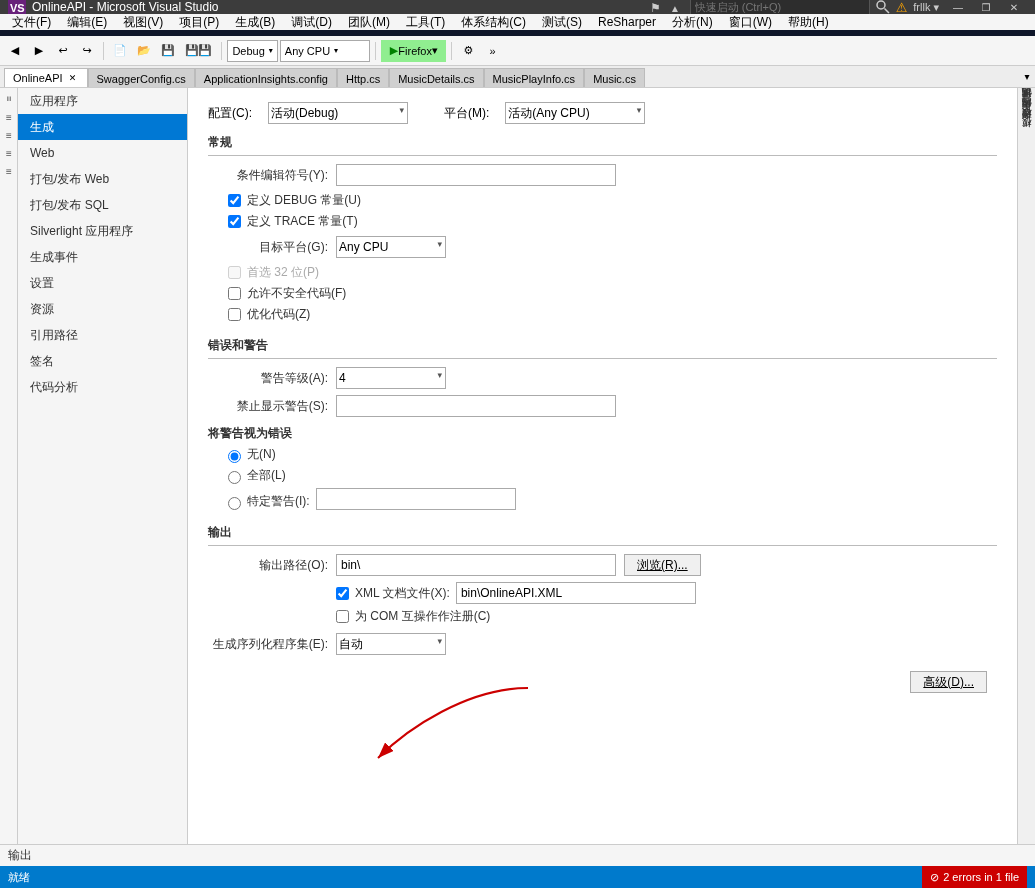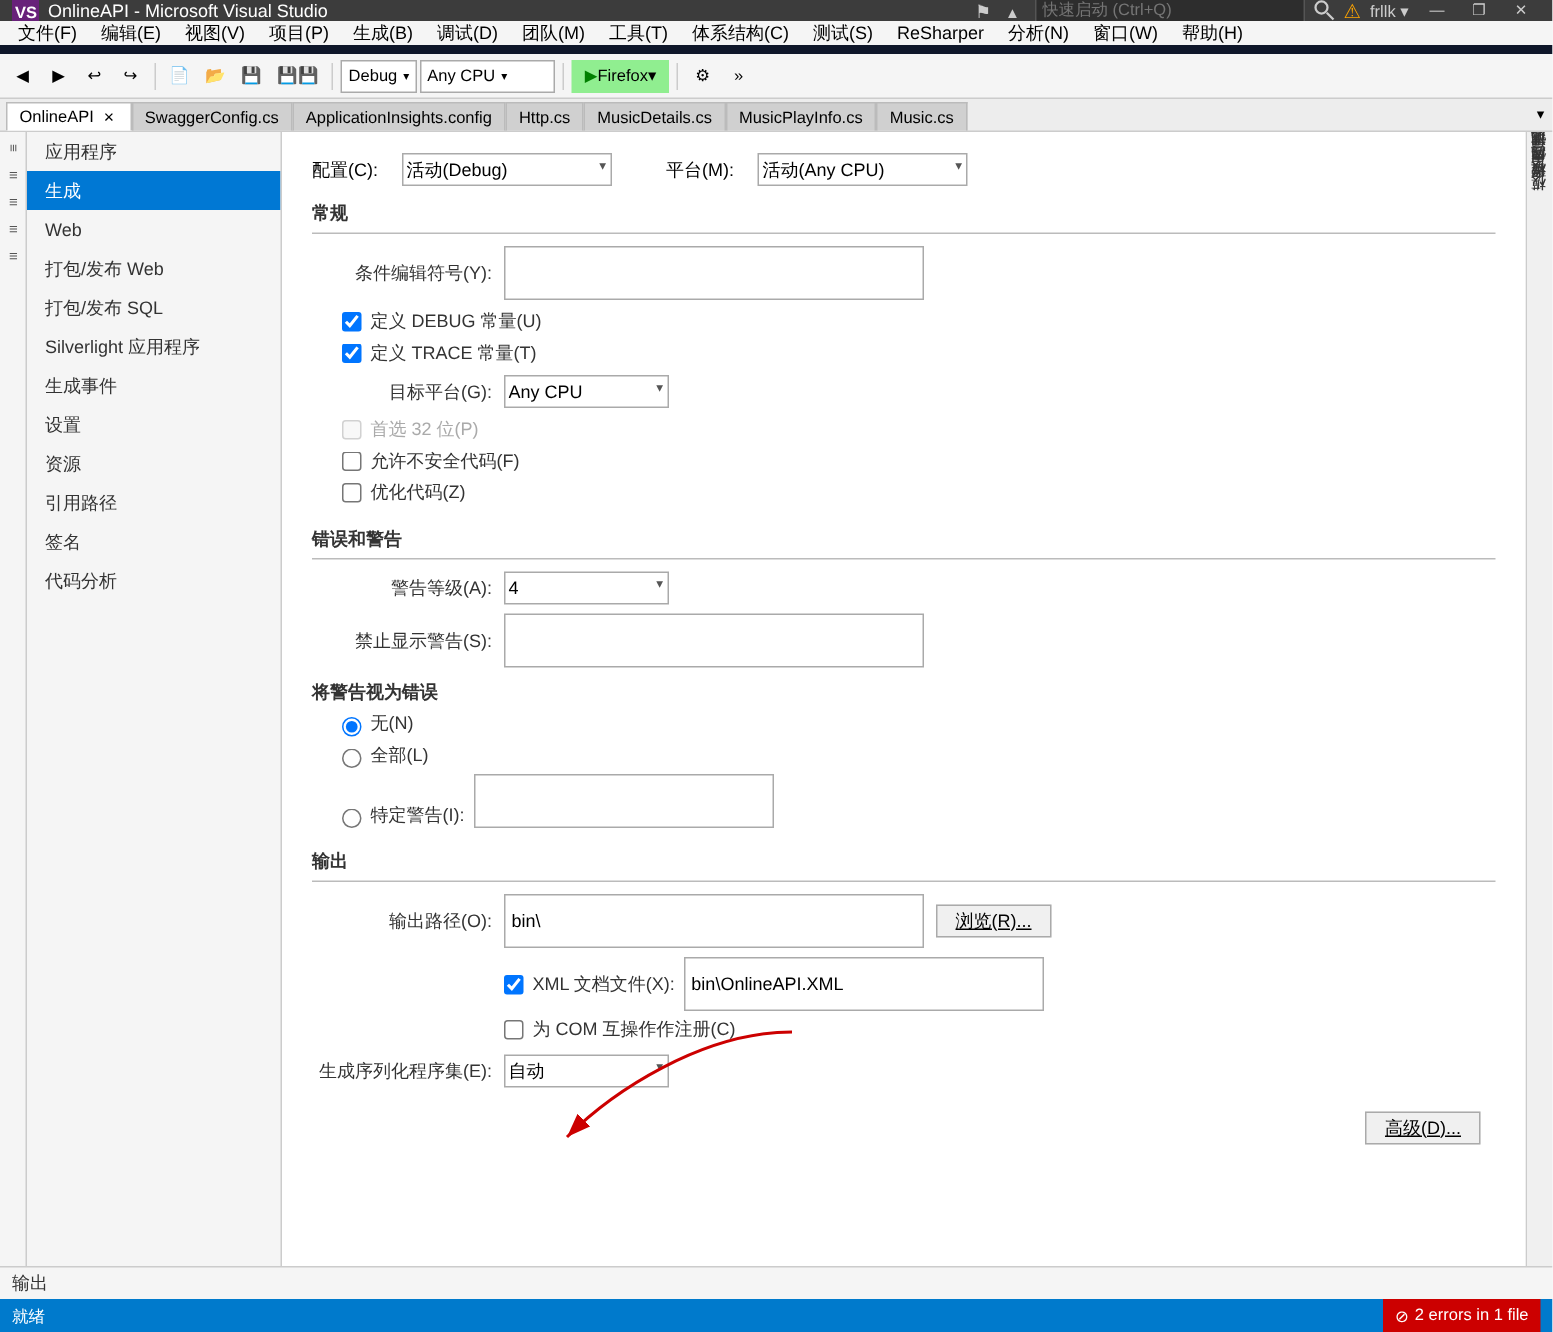--- a/index.html
+++ b/index.html
@@ -37,21 +37,21 @@
     .side-nav-icon { width: 18px; height: 18px; font-size: 10px; display: flex; align-items: center; justify-content: center; cursor: pointer; color: #555; }
     .left-panel { width: 170px; background: #f5f5f5; border-right: 1px solid #ccc; display: flex; flex-direction: column; flex-shrink: 0; overflow-y: auto; }
     .nav-item { height: 26px; display: flex; align-items: center; padding: 0 12px; cursor: pointer; font-size: 12px; color: #333; }
     .nav-item.active { background: #0078d4; color: #fff; }
 
     
     .right-panel { flex: 1; background: #fff; overflow-y: auto; padding: 10px 20px; position: relative; }
     .section-title { font-size: 12px; font-weight: bold; color: #333; margin: 10px 0 8px 0; padding-bottom: 4px; border-bottom: 1px solid #bbb; }
     .form-row { display: flex; align-items: center; margin-bottom: 6px; gap: 8px; }
     .form-label { min-width: 120px; text-align: right; font-size: 12px; color: #333; }
-    .form-input { height: 36px; border: 1px solid #aaa; padding: 0 4px; font-size: 12px; background: #fff; }
+    .form-input { height: 22px; border: 1px solid #aaa; padding: 0 4px; font-size: 12px; background: #fff; }
     .form-select { height: 22px; border: 1px solid #aaa; padding: 0 2px; font-size: 12px; background: #fff; appearance: none; padding-right: 16px; position: relative; cursor: pointer; }
     .select-wrapper { position: relative; display: inline-block; }
     .select-wrapper::after { content: "▾"; position: absolute; right: 4px; top: 3px; font-size: 9px; pointer-events: none; color: #555; }
     .checkbox-row { display: flex; align-items: center; margin-bottom: 4px; gap: 6px; font-size: 12px; color: #333; }
     .checkbox-row input[type="checkbox"] { margin: 0; }
     .radio-row { display: flex; align-items: flex-end; margin-bottom: 4px; gap: 6px; font-size: 12px; color: #333; }
     .radio-row input[type="radio"] { margin: 0; }
     .indent-1 { margin-left: 20px; }
     .btn { height: 22px; padding: 0 12px; border: 1px solid #aaa; background: #f0f0f0; font-size: 12px; cursor: pointer; text-decoration: underline; }
 

